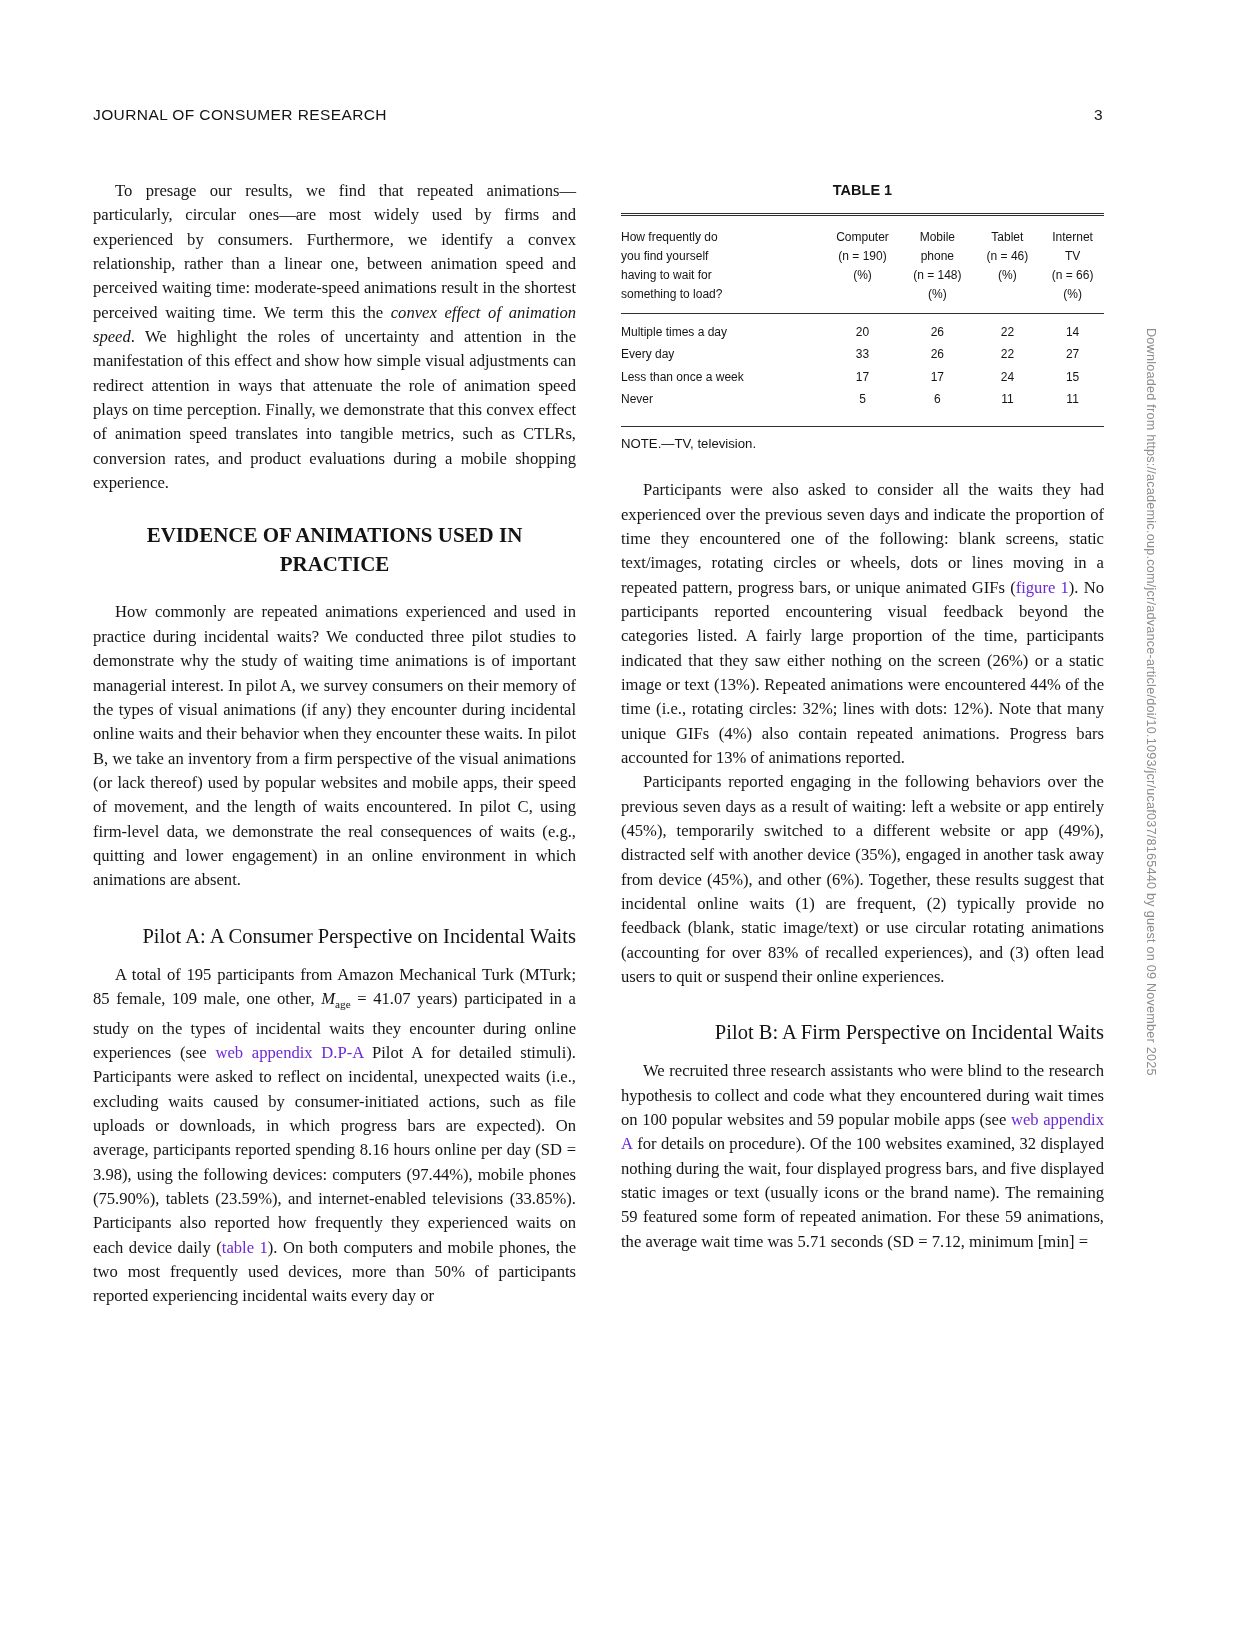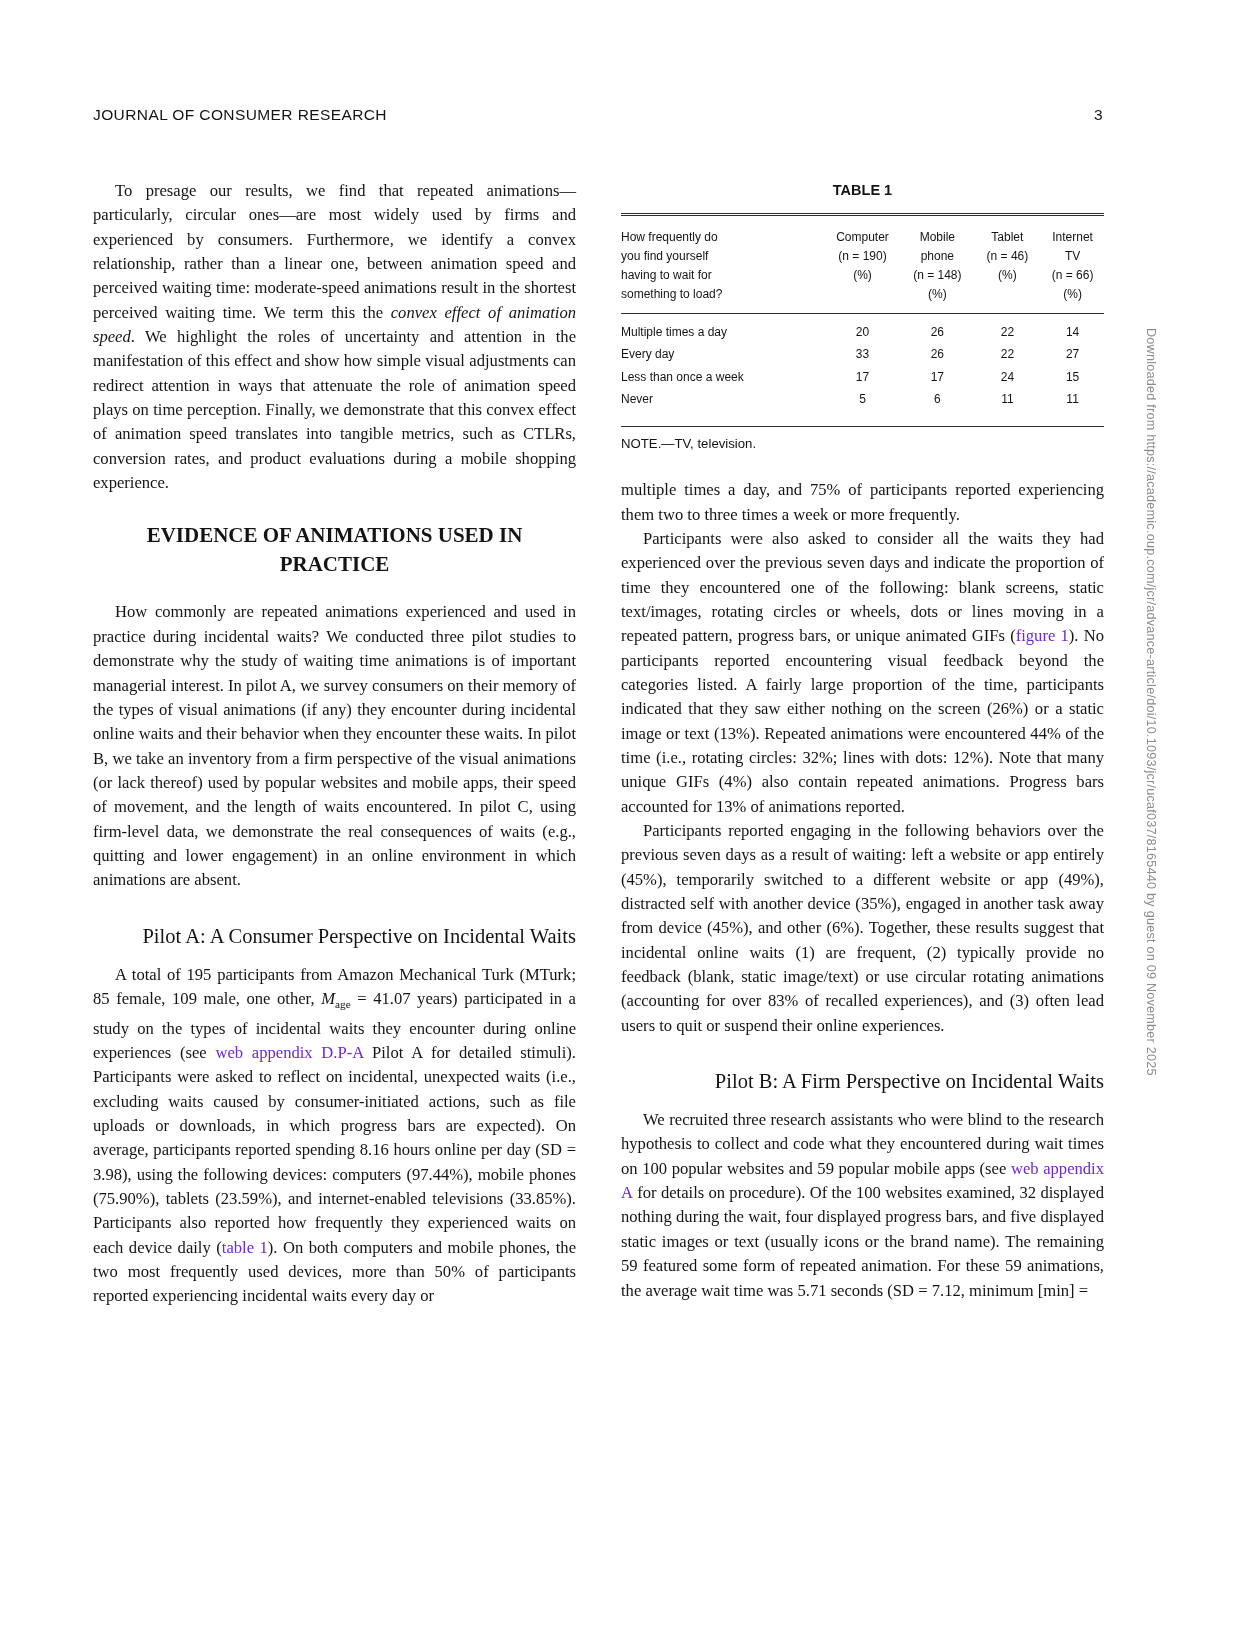--- a/index.html
+++ b/index.html
@@ -135,21 +135,20 @@
             <td>5</td>
             <td>6</td>
             <td>11</td>
             <td>11</td>
           </tr>
         </tbody>
       </table>
       <div class="table-note">NOTE.—TV, television.</div>
     </div>
 
-    <p class="noindent">multiple times a day, and 75% of participants reported experiencing them two to three times a week or more frequently.</p>
     <p><span>Participants were also asked to consider all the waits they had experienced over the previous seven days and indicate the proportion of time they encountered one of the following: blank screens, static text/images, rotating circles or wheels, dots or lines moving in a repeated pattern, progress bars, or unique animated GIFs (</span><span class="link">figure 1</span><span>). No participants reported encountering visual feedback beyond the categories listed. A fairly large proportion of the time, participants indicated that they saw either nothing on the screen (26%) or a static image or text (13%). Repeated animations were encountered 44% of the time (i.e., rotating circles: 32%; lines with dots: 12%). Note that many unique GIFs (4%) also contain repeated animations. Progress bars accounted for 13% of animations reported.</span></p>
     <p>Participants reported engaging in the following behaviors over the previous seven days as a result of waiting: left a website or app entirely (45%), temporarily switched to a different website or app (49%), distracted self with another device (35%), engaged in another task away from device (45%), and other (6%). Together, these results suggest that incidental online waits (1) are frequent, (2) typically provide no feedback (blank, static image/text) or use circular rotating animations (accounting for over 83% of recalled experiences), and (3) often lead users to quit or suspend their online experiences.</p>
     <div class="subsection-heading">Pilot B: A Firm Perspective on Incidental Waits</div>
     <p><span>We recruited three research assistants who were blind to the research hypothesis to collect and code what they encountered during wait times on 100 popular websites and 59 popular mobile apps (see </span><span class="link">web appendix A</span><span> for details on procedure). Of the 100 websites examined, 32 displayed nothing during the wait, four displayed progress bars, and five displayed static images or text (usually icons or the brand name). The remaining 59 featured some form of repeated animation. For these 59 animations, the average wait time was 5.71 seconds (SD = 7.12, minimum [min] =</span></p>
   </div>
 
   <div class="watermark">Downloaded from https://academic.oup.com/jcr/advance-article/doi/10.1093/jcr/ucaf037/8165440 by guest on 09 November 2025</div>
 
 </div>
 

